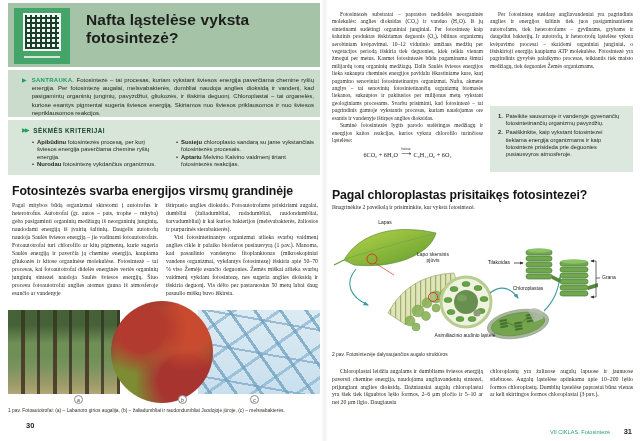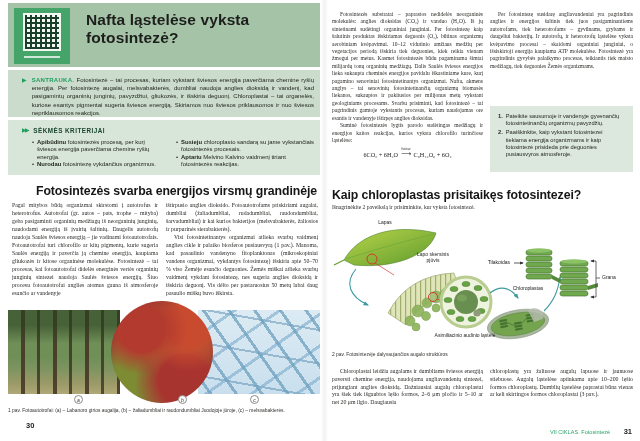--- a/index.html
+++ b/index.html
@@ -33,21 +33,21 @@
   .sekmes-head { position:absolute; left:14px; top:6px; display:flex; gap:5px; align-items:center; }
   .sekmes-title { font-size:6.3px; font-weight:700; color:#19452c; letter-spacing:.5px; }
   .bullets { position:absolute; top:19px; font-size:5.9px; line-height:7.4px; color:#24271f; }
   .bullets.bl { left:24px; width:132px; }
   .bullets.br { left:168px; width:142px; }
   .bullet { display:flex; gap:3px; }
   .bullet::before { content:"•"; flex:0 0 auto; }
   .bullet b { font-weight:700; }
 
   .section-heading { font-size:12.3px; font-weight:700; color:#161616; letter-spacing:-.1px; }
-  .lp-heading { left:12px; top:184px; width:300px;margin-left:24px; }
+  .lp-heading { left:12px; top:184px; width:300px; }
   .body-col { font-size:5.8px; line-height:8px; text-align:justify; color:#2c2a26; overflow:hidden; }
   .lp-col1 { left:12px; top:201px; width:146px; height:108px; }
   .lp-col2 { left:166px; top:201px; width:152px; height:108px; }
   .indent { text-indent:8px; }
 
   .forest-photo { left:8px; top:310px; width:112px; height:84px;
     background:
       linear-gradient(180deg, rgba(38,60,30,.55) 0 18%, transparent 40%),
       repeating-linear-gradient(90deg, transparent 0 13px, rgba(66,50,34,.85) 13px 17px, transparent 17px 29px, rgba(46,36,26,.7) 29px 32px),
       linear-gradient(180deg,#6f8f57 0 55%, #7d9460 70%, #9c9a68 88%, #b0a878 100%); }
@@ -182,21 +182,21 @@
   <div class="task-item">
       <b>1.</b>
       <span>Pateikite sausumoje ir vandenyje gyvenančių fotosintetinančių organizmų pavyzdžių.</span>
     </div>
   <div class="task-item">
       <b>2.</b>
       <span>Paaiškinkite, kaip vykstant fotosintezei tiekiama energija organizmams ir kaip fotosintezė prisideda prie deguonies pusiausvyros atmosferoje.</span>
     </div>
 </div>
 
-<div class="abs section-heading rp-heading">Kaip chloroplastas prisitaikęs fotosintezei?</div>
+<div class="abs section-heading rp-heading">Pagal chloroplastas prisitaikęs fotosintezei?</div>
 <div class="abs serif rp-intro">Išnagrinėkite 2 paveikslą ir prisiminkite, kur vyksta fotosintezė.</div>
 
 <div class="abs diagram">
   <svg width="308" height="140" viewBox="0 0 308 140">
     <defs>
       <marker id="tealhead" markerWidth="6" markerHeight="6" refX="4" refY="2" orient="auto">
           <path d="M0,0 L5,2 L0,4 Z" fill="#3d9aa1"></path>
         </marker>
       <marker id="blackhead" markerWidth="6" markerHeight="6" refX="4" refY="2" orient="auto">
           <path d="M0,0 L5,2 L0,4 Z" fill="#333"></path>

